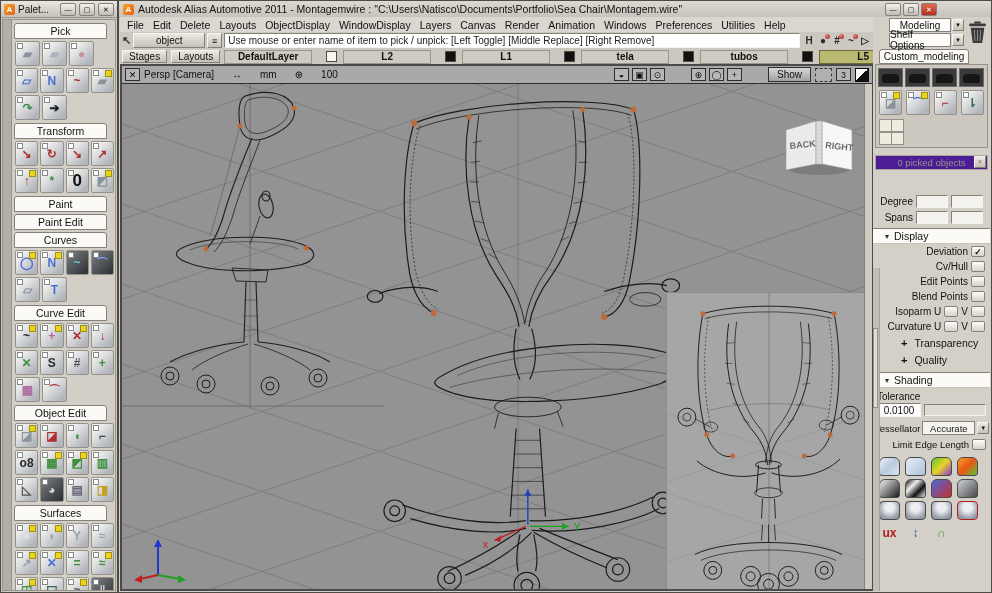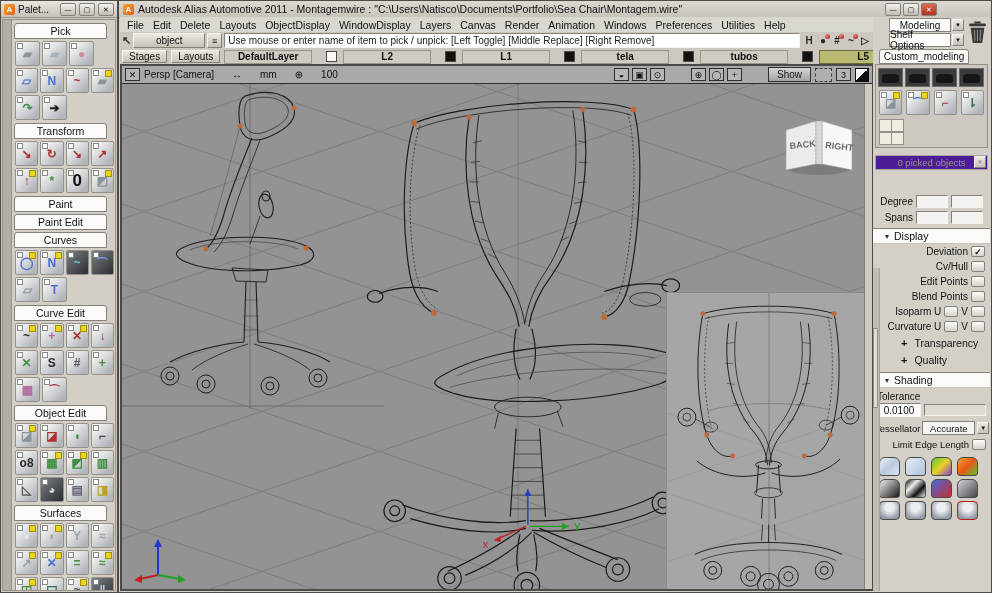--- a/index.html
+++ b/index.html
@@ -854,20 +854,25 @@
             <div class="mat" style="background: linear-gradient(135deg, rgb(17, 17, 17), rgb(238, 238, 238), rgb(17, 17, 17), rgb(238, 238, 238));"></div>
             <div class="mat" style="background: linear-gradient(135deg, rgb(72, 104, 216), rgb(200, 48, 48));"></div>
             <div class="mat" style="background: linear-gradient(135deg, rgb(208, 212, 220), rgb(72, 72, 72));"></div>
           </div>
           <div class="mat-row">
             <div class="mat puck" style="background: radial-gradient(circle at 50% 32%, rgb(236, 238, 242) 28%, rgb(150, 156, 166) 75%);"></div>
             <div class="mat puck" style="background: radial-gradient(circle at 50% 32%, rgb(236, 238, 242) 28%, rgb(150, 156, 166) 75%);"></div>
             <div class="mat puck" style="background: radial-gradient(circle at 50% 32%, rgb(236, 238, 242) 28%, rgb(150, 156, 166) 75%);"></div>
             <div class="mat puck" style="background: radial-gradient(circle at 50% 32%, rgb(236, 238, 242) 28%, rgb(150, 156, 166) 75%); border-color: rgb(176, 32, 32);"></div>
           </div>
+          <div class="mat-row">
+            <div class="mat flat" style="color: rgb(176, 32, 32);">ux</div>
+            <div class="mat flat" style="color: rgb(48, 80, 192);">↕</div>
+            <div class="mat flat" style="color: rgb(63, 143, 63);">∩</div>
+          </div>
         </div>
 
       <div class="rp-scroll">
         <div class="rp-thumb"></div>
       </div>
     </div>
   </div>
 </div>
 
 </body></html>

